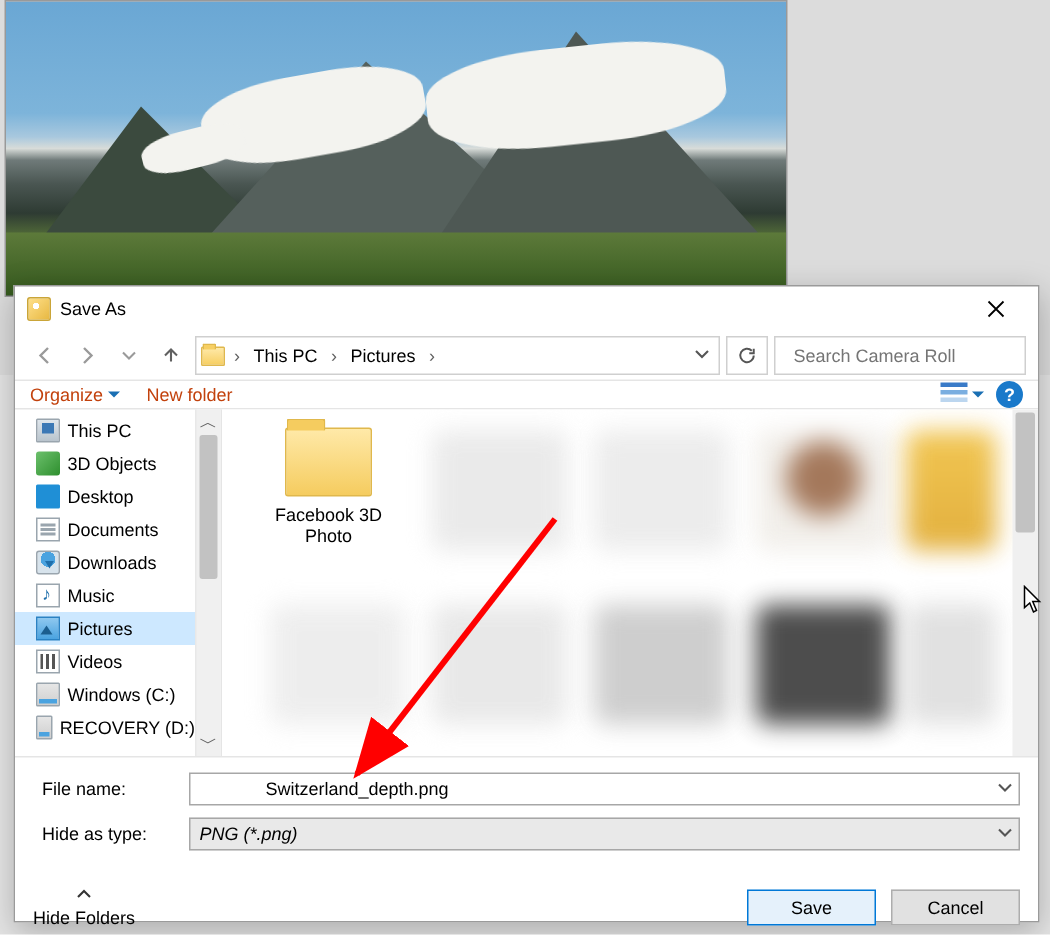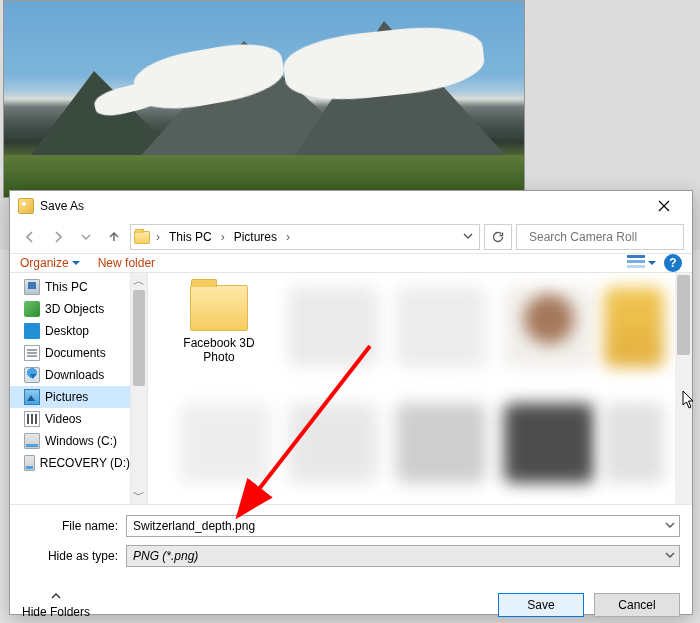--- a/index.html
+++ b/index.html
@@ -121,26 +121,26 @@
   .right-scroll{position:absolute;right:0;top:0;bottom:0;width:17px;background:#f0f0f0;}
   .right-scroll .thumb{position:absolute;left:2px;right:2px;top:2px;height:80px;background:#c2c2c2;border-radius:2px;}
   .fileitem{position:absolute;left:28px;top:12px;width:86px;text-align:center;}
   .fileitem .folder-big{width:58px;height:46px;margin:0 auto 5px;background:linear-gradient(#ffe9a8,#f5cc5f);border:1px solid #e0b84c;border-radius:2px;position:relative;}
   .fileitem .folder-big::before{content:"";position:absolute;left:0;top:-7px;width:24px;height:7px;background:#f5cc5f;border:1px solid #e0b84c;border-bottom:none;border-radius:2px 2px 0 0;}
   .fileitem .lbl{font-size:12px;line-height:14px;}
   .blur{position:absolute;filter:blur(8px);border-radius:8px;opacity:.9;}
 
   .fields{padding:10px 12px 6px 18px;border-top:1px solid #e5e5e5;}
   .frow{display:flex;align-items:center;margin-bottom:8px;}
-  .frow label{width:98px;text-align:right;padding-right:8px;color:#000;}
+  .frow label{width:98px;text-align:left;padding-right:8px;color:#000;}
   .combo{flex:1;display:flex;align-items:center;border:1px solid #a7a7a7;height:22px;background:#fff;}
   .combo input{flex:1;border:none;outline:none;padding:0 6px;font-size:12px;background:transparent;}
   .combo.sel{background:#e9e9e9;}
   .combo .dd{width:18px;text-align:center;color:#555;border-left:0;}
-  .combo.fname input{background:#fff;}
+  .combo.fname input{background:#fff;margin-left:44px;}
   .combo.fname{padding:0;}
   .combo.fname input::selection{background:#bcd6ef;}
 
   .footer{display:flex;align-items:center;padding:10px 12px;gap:10px;}
   .footer .hide{display:flex;align-items:center;gap:4px;cursor:pointer;flex-direction:column;}
   .footer .sp{flex:1;}
   .btn{min-width:86px;height:24px;border:1px solid #adadad;background:#e1e1e1;display:flex;align-items:center;justify-content:center;cursor:pointer;font-size:12px;}
   .btn.primary{background:#e5f1fb;border-color:#0078d7;}
 
   .arrow-ann{position:absolute;pointer-events:none;}
@@ -270,20 +270,24 @@
             <span class="i-desktop"></span>
             <span>Desktop</span>
           </div>
         <div class="tree-item">
             <span class="i-docs"></span>
             <span>Documents</span>
           </div>
         <div class="tree-item">
             <span class="i-dl"></span>
             <span>Downloads</span>
+          </div>
+        <div class="tree-item">
+            <span class="i-music"></span>
+            <span>Music</span>
           </div>
         <div class="tree-item selected">
             <span class="i-pics"></span>
             <span>Pictures</span>
           </div>
         <div class="tree-item">
             <span class="i-vids"></span>
             <span>Videos</span>
           </div>
         <div class="tree-item">

